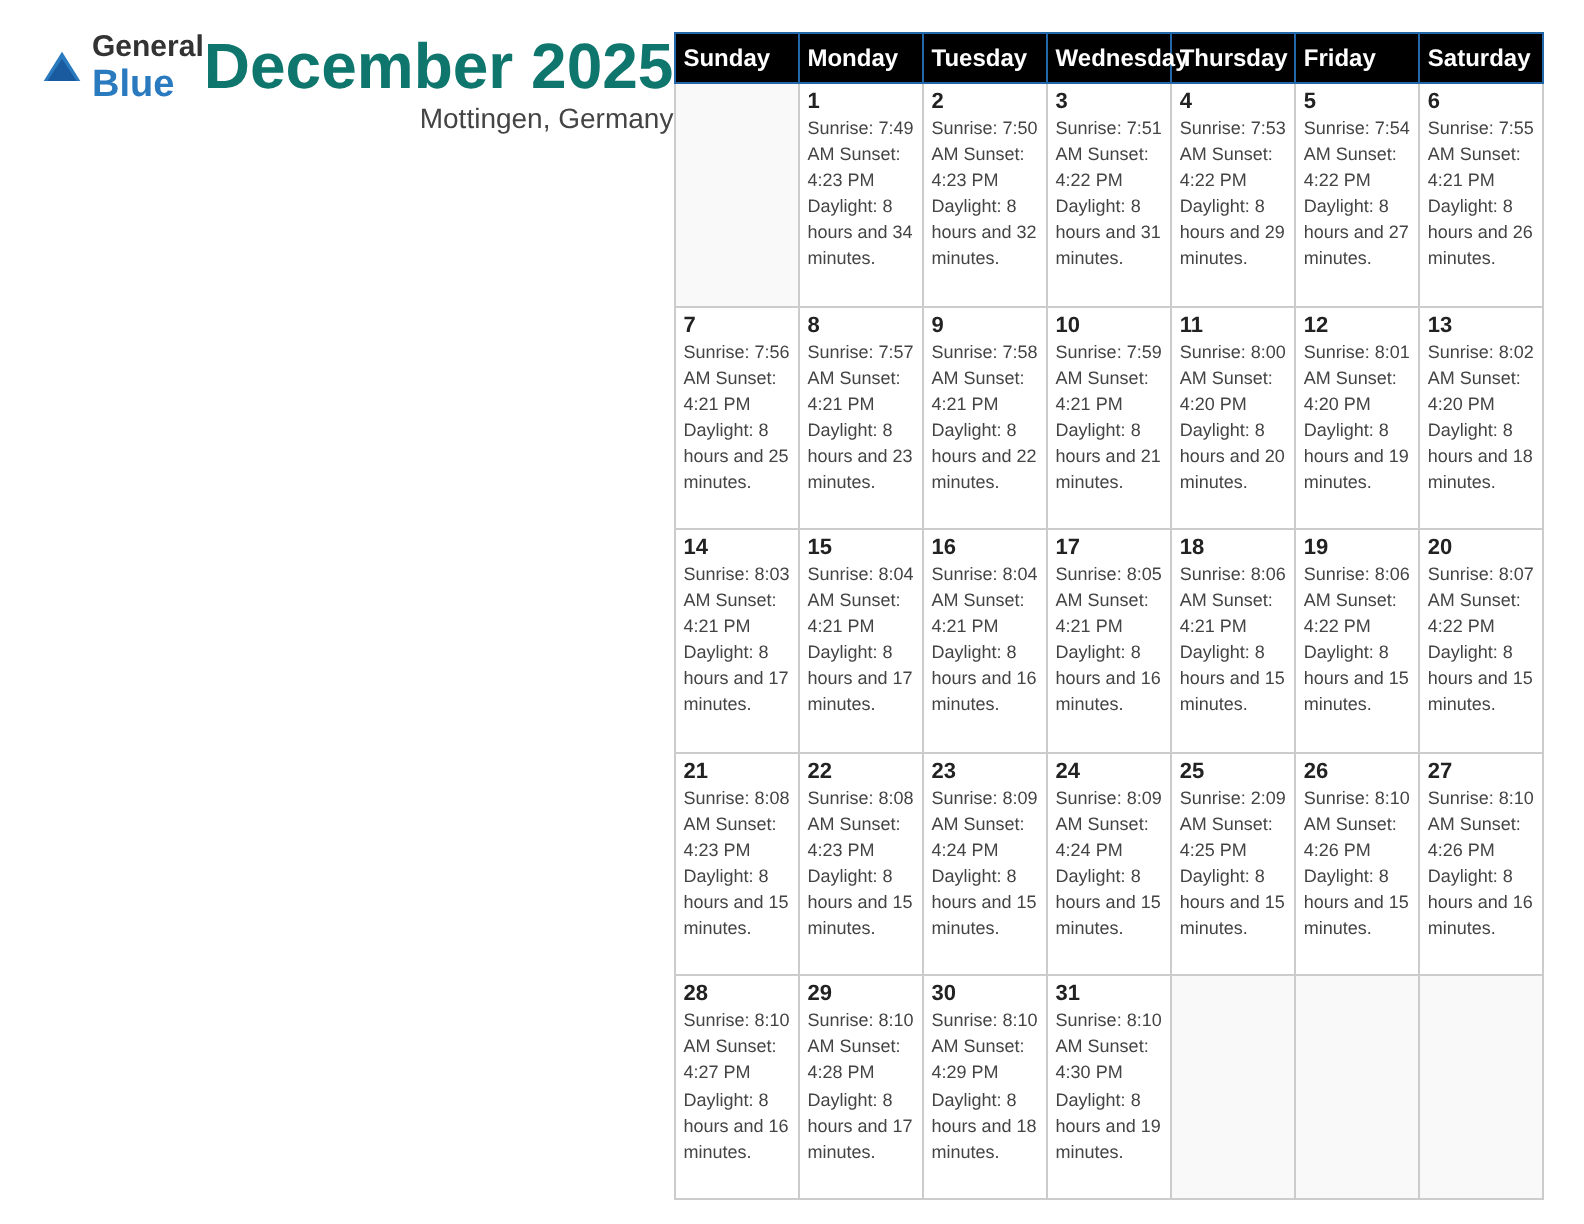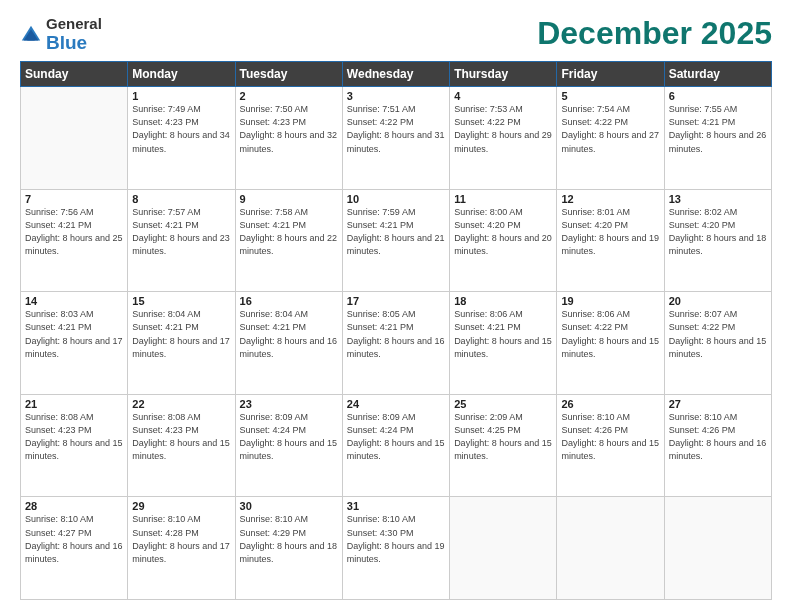--- a/index.html
+++ b/index.html
@@ -8,21 +8,21 @@
       height: 612px;
       background: #fff;
       font-family: Arial, sans-serif;
       overflow: hidden;
     }
     .page {
       width: 792px;
       height: 612px;
       padding: 16px 20px 12px 20px;
       display: flex;
-      flex-direction: column;
+      flex-direction: row;
     }
     .header {
       display: flex;
       justify-content: space-between;
       align-items: flex-start;
       margin-bottom: 8px;
     }
     .logo {
       display: flex;
       align-items: center;
@@ -61,21 +61,21 @@
       color: #444;
     }
     .calendar {
       flex: 1;
       border: 1px solid #ccc;
       border-collapse: collapse;
       width: 100%;
       table-layout: fixed;
     }
     .calendar th {
-      background: #404040;
+      background: #000000;
       color: #fff;
       font-size: 12px;
       font-weight: bold;
       padding: 5px 4px;
       text-align: left;
       border: 1px solid #2268a8;
     }
     .calendar td {
       vertical-align: top;
       border: 1px solid #ccc;
@@ -112,20 +112,21 @@
         <polygon points="12,6 20,18 4,18" fill="#1a5a9f"></polygon>
         <rect x="8" y="12" width="8" height="6" fill="#1a5a9f"></rect>
       </svg>
       <div class="logo-text">
         <span class="logo-general">General</span>
         <span class="logo-blue">Blue</span>
       </div>
     </div>
     <div class="title-block">
       <div class="month-title">December 2025</div>
+      <div class="subtitle">Mottingen, Germany</div>
     </div>
   </div>
 
   <table class="calendar">
     <thead>
       <tr>
         <th>Sunday</th>
         <th>Monday</th>
         <th>Tuesday</th>
         <th>Wednesday</th>

